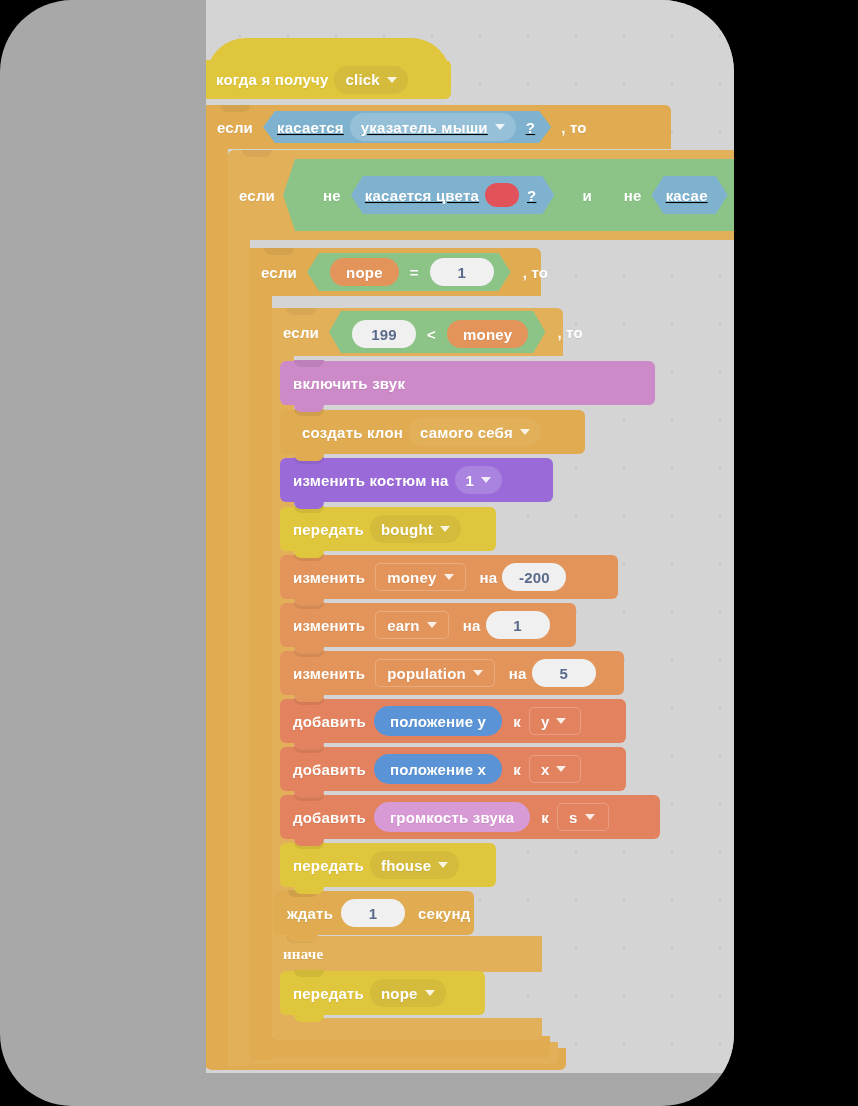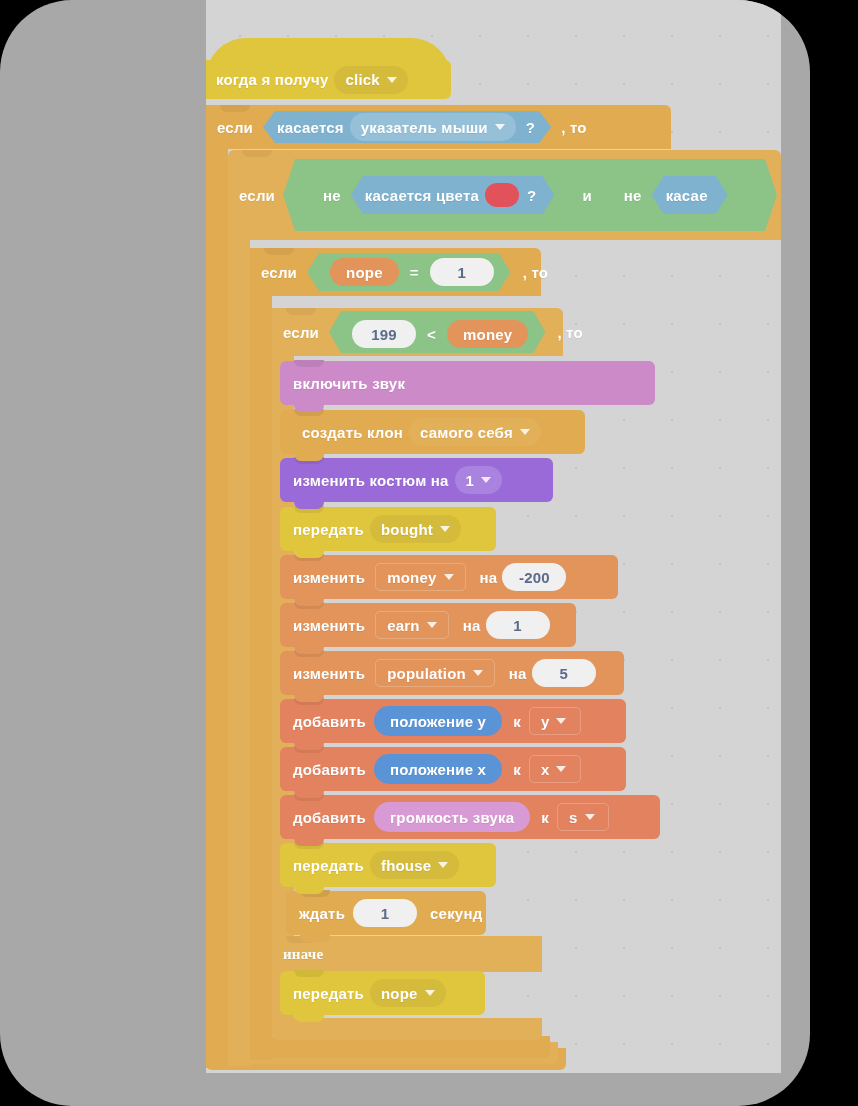--- a/index.html
+++ b/index.html
@@ -12,21 +12,21 @@
     width: 858px;
     height: 1106px;
     font-family: "Liberation Sans", sans-serif;
     overflow: hidden;
   }
 
   
   #page-frame {
     position: absolute;
     left: 0; top: 0;
-    width: 810px; height: 1106px;
+    width: 734px; height: 1106px;
     background: #a8a8a8;
     border-radius: 72px;
     overflow: hidden;
   }
 
   
   #workspace {
     position: absolute;
     left: 206px;
     top: 0px;
@@ -85,21 +85,21 @@
   .c-control  { background: #e0ab51; }
   .c-control2 { background: #e3b05a; }
   .c-events   { background: #e0c63c; }
   .c-events-f { background: #d4bb3c; }
   .c-sound    { background: #cc8ac8; }
   .c-sound-f  { background: #d79ad4; }
   .c-looks    { background: #9a6ad8; }
   .c-looks-f  { background: #a983df; }
   .c-vars     { background: #e2945a; }
   .c-list     { background: #e2825e; }
-  .c-sensing  { background: #7fb2cf; }
+  .c-sensing  { background: #7fb2cf; text-decoration: underline; }
   .c-operator { background: #8cc387; }
   .c-motion   { background: #5b94d6; }
 
   
   .field {
     display: inline-flex;
     align-items: center;
     gap: 7px;
     height: 28px;
     padding: 0 11px;
@@ -375,21 +375,21 @@
     </div>
 
     <div class="block stack c-events" style="left:74px; top:843px; width:216px; height:44px;">
       <span class="blk-label" style="margin-left:13px;">передать</span>
       <span class="field c-events-f">
         <span class="field-text">fhouse</span>
         <span class="caret"></span>
       </span>
     </div>
 
-    <div class="block stack c-control" style="left:80px; top:891px; width:200px; height:44px;">
+    <div class="block stack c-control" style="left:68px; top:891px; width:200px; height:44px;">
       <span class="blk-label" style="margin-left:13px;">ждать</span>
       <span class="reporter white" style="height:28px; margin-left:8px;">
         <span class="field-text">1</span>
       </span>
       <span class="blk-label" style="margin-left:8px;">секунд</span>
     </div>
 
     <div class="c-arm c-control2" style="left:66px; top:936px; width:270px; height:36px; border-radius:0;font-family:Liberation Serif, serif;">
       <span class="notch-top"></span>
       <span class="blk-label" style="margin-left:11px;">иначе</span>

